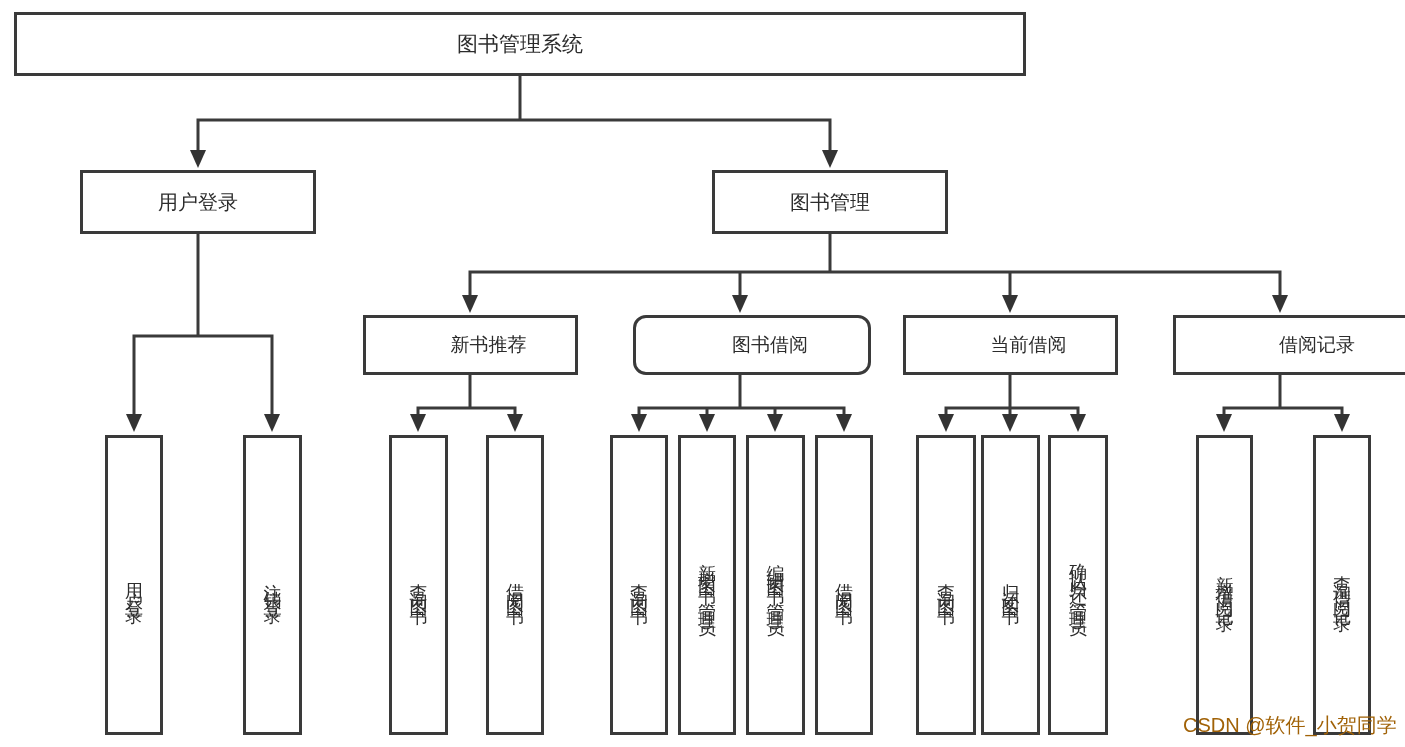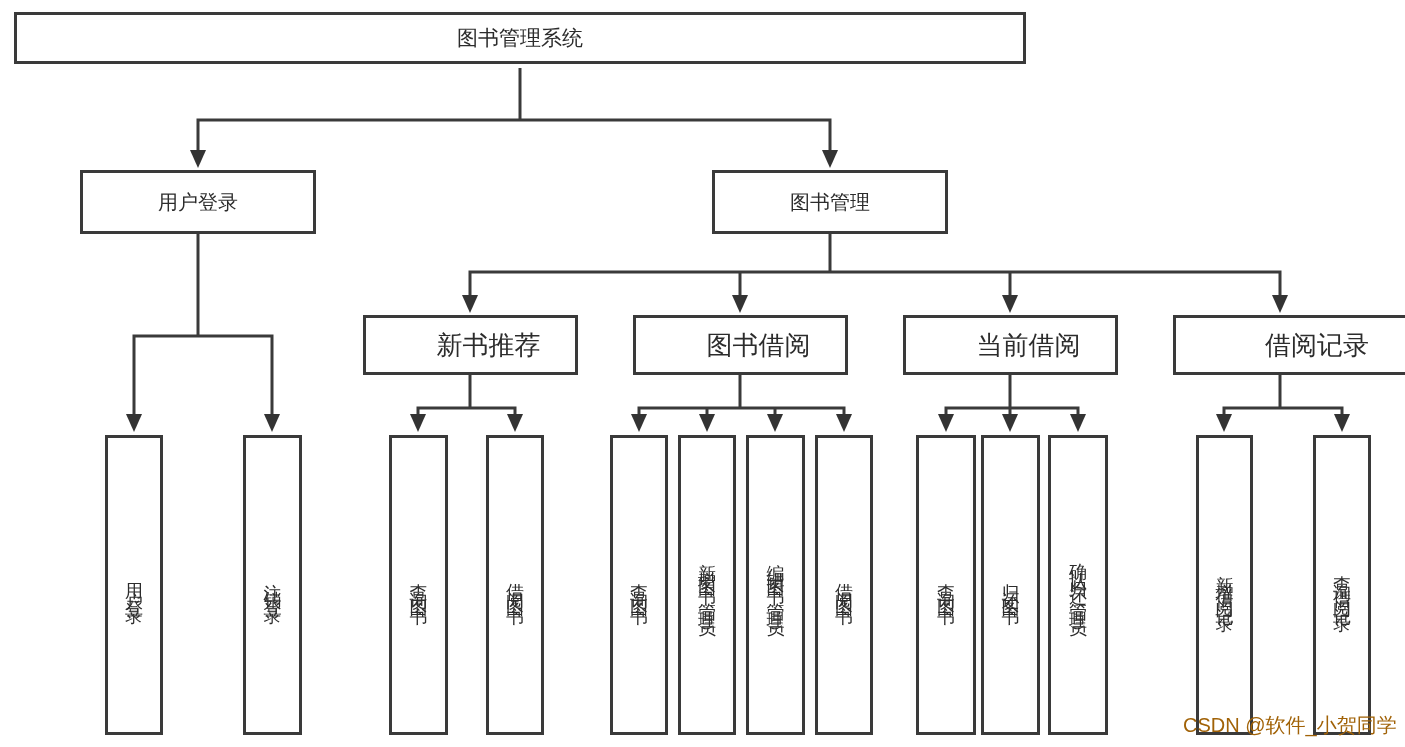--- a/index.html
+++ b/index.html
@@ -22,21 +22,21 @@
     box-sizing: border-box;
     border: 3px solid #3a3a3a;
     background: #ffffff;
     display: flex;
     align-items: center;
     justify-content: center;
     text-align: center;
   }
   .node-root  { font-size: 21px; }
   .node-lvl2  { font-size: 20px; }
-  .node-lvl3  { font-size: 26px; padding-left: 36px; }
+  .node-lvl3  { font-size: 19px; padding-left: 36px; }
   .leaf {
     position: absolute;
     box-sizing: border-box;
     top: 435px;
     height: 300px;
     border: 3px solid #3a3a3a;
     background: #ffffff;
     display: flex;
     align-items: center;
     justify-content: center;
@@ -107,27 +107,27 @@
     <polygon points="938,414 954,414 946,432"></polygon>
     <polygon points="1002,414 1018,414 1010,432"></polygon>
     <polygon points="1070,414 1086,414 1078,432"></polygon>
 
     <path d="M1280 375 L1280 408"></path>
     <path d="M1224 416 L1224 408 L1342 408 L1342 416"></path>
     <polygon points="1216,414 1232,414 1224,432"></polygon>
     <polygon points="1334,414 1350,414 1342,432"></polygon>
   </svg>
 
-  <div class="node node-root" style="left:14px; top:12px; width:1012px; height:52px;">图书管理系统</div>
+  <div class="node node-root" style="left:14px; top:12px; width:1012px; height:64px;">图书管理系统</div>
 
   <div class="node node-lvl2" style="left:80px; top:170px; width:236px; height:64px;">用户登录</div>
   <div class="node node-lvl2" style="left:712px; top:170px; width:236px; height:64px;">图书管理</div>
 
   <div class="node node-lvl3" style="left:363px; top:315px; width:215px; height:60px;">新书推荐</div>
-  <div class="node node-lvl3" style="left:633px; top:315px; width:215px; height:60px;">图书借阅</div>
+  <div class="node node-lvl3" style="left:633px; top:315px; width:238px; height:60px;border-radius:13px;">图书借阅</div>
   <div class="node node-lvl3" style="left:903px; top:315px; width:215px; height:60px;text-align:center;">当前借阅</div>
   <div class="node node-lvl3" style="left:1173px; top:315px; width:252px; height:60px;">借阅记录</div>
 
   <div class="leaf" style="left:105px; width:58px;">
     <span>用户登录</span>
   </div>
   <div class="leaf" style="left:243px; width:59px;">
     <span>注销登录</span>
   </div>
 

